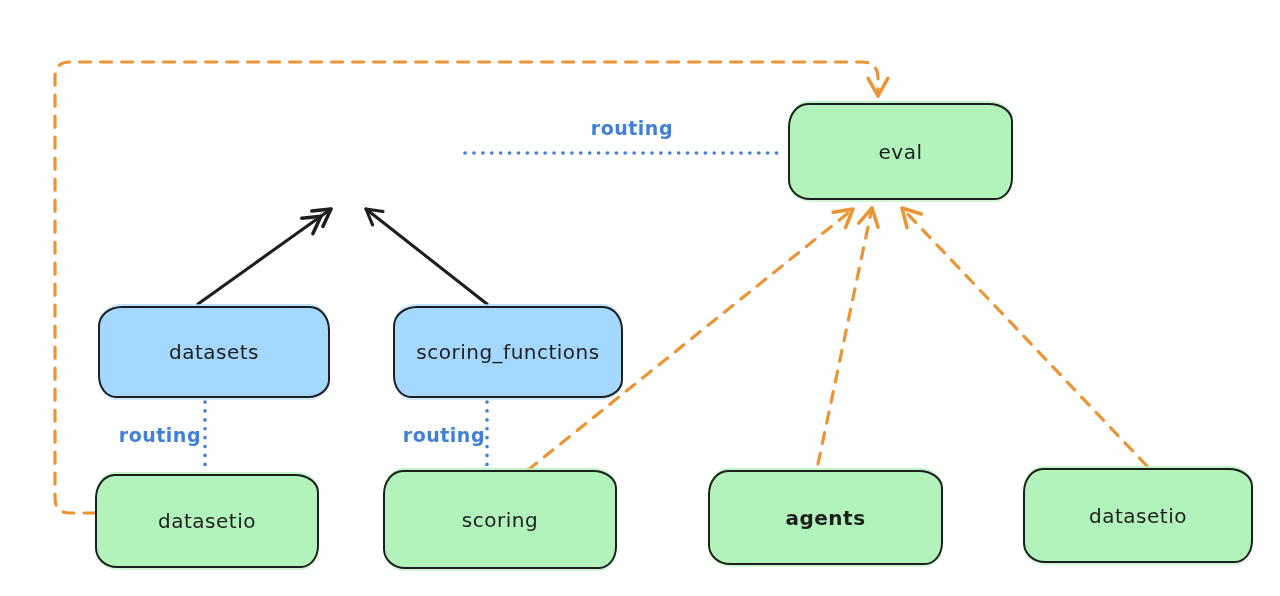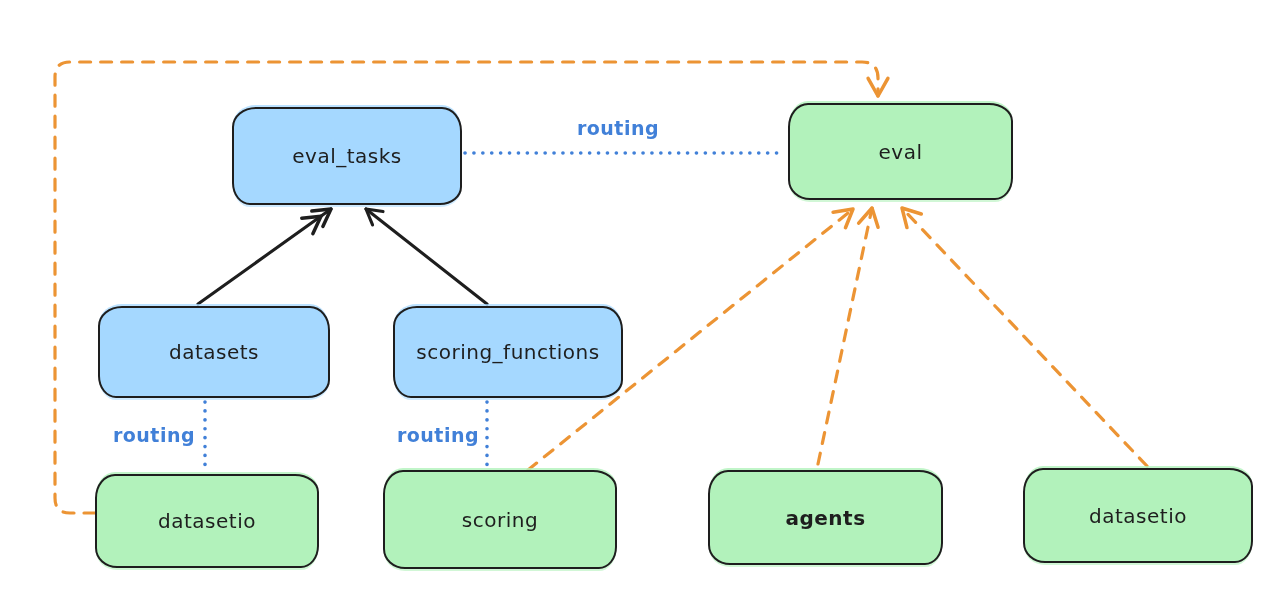--- a/index.html
+++ b/index.html
@@ -48,21 +48,21 @@
   #node-scoring_functions {left:393px; top:306px; width:230px; height:92px;}
   #node-datasetio         {left:95px;  top:474px; width:224px; height:94px;}
   #node-scoring           {left:383px; top:470px; width:234px; height:99px;}
   #node-agents            {left:708px; top:470px; width:235px; height:95px;font-weight:bold;}
   #node-inference         {left:1023px;top:468px; width:230px; height:95px;}
 
   .edge-label{
     position:absolute;
     color:var(--routing-blue);
     font-size:19px;font-weight:bold;letter-spacing:.5px;
-    text-align:center;
+    text-align:right;
   }
   #label-routing-top      {left:563px; top:117px; width:110px;}
   #label-routing-datasets {left:107px; top:424px; width:94px;}
   #label-routing-scoring  {left:391px; top:424px; width:94px;}
 </style>
 </head>
 <body>
 
 <div class="canvas">
 
@@ -85,23 +85,20 @@
     <path class="edge-blue-dotted" d="M465,153 L785,153"></path>
     <path class="edge-blue-dotted" d="M205,402 L205,471"></path>
     <path class="edge-blue-dotted" d="M487,402 L487,466"></path>
 
     <path class="edge-orange-dashed" d="M95,513 L70,513 Q55,513 55,498 L55,77 Q55,62 70,62 L862,62 Q878,62 878,78 L878,96" marker-end="url(#arrow-orange)"></path>
     <path class="edge-orange-dashed" d="M528,470 L853,209" marker-end="url(#arrow-orange)"></path>
     <path class="edge-orange-dashed" d="M818,464 L872,208" marker-end="url(#arrow-orange)"></path>
     <path class="edge-orange-dashed" d="M1147,466 L902,208" marker-end="url(#arrow-orange)"></path>
   </svg>
 
-  <div class="node api" id="node-eval_tasks">
-    <span>eval_tasks</span>
-  </div>
   <div class="node provider" id="node-eval">
     <span>eval</span>
   </div>
   <div class="node api" id="node-datasets">
     <span>datasets</span>
   </div>
   <div class="node api" id="node-scoring_functions">
     <span>scoring_functions</span>
   </div>
   <div class="node provider" id="node-datasetio">

